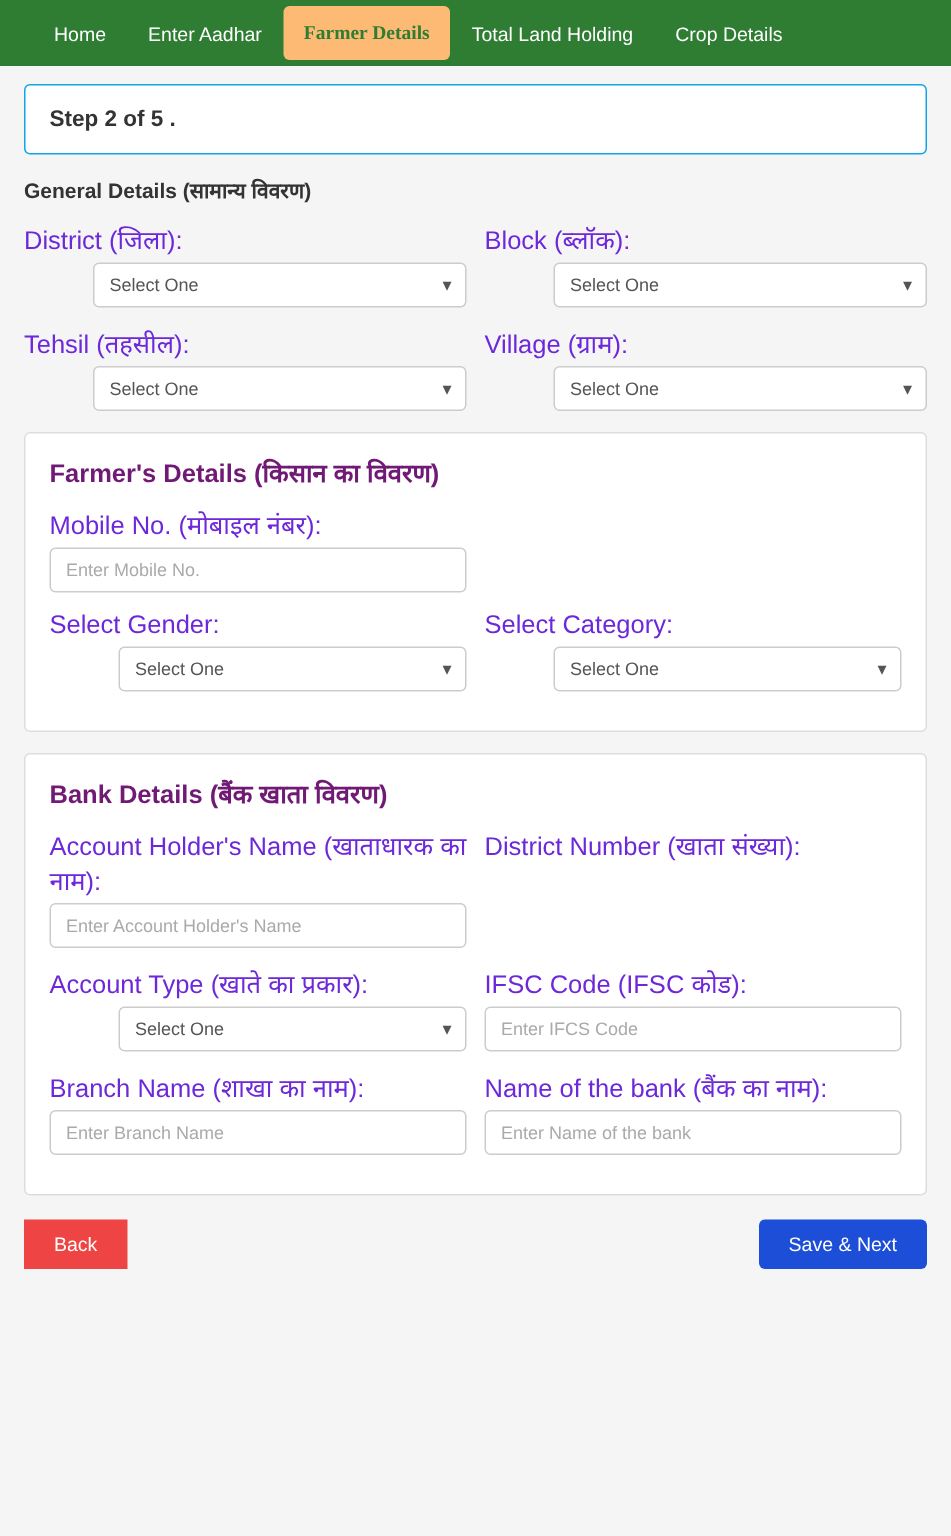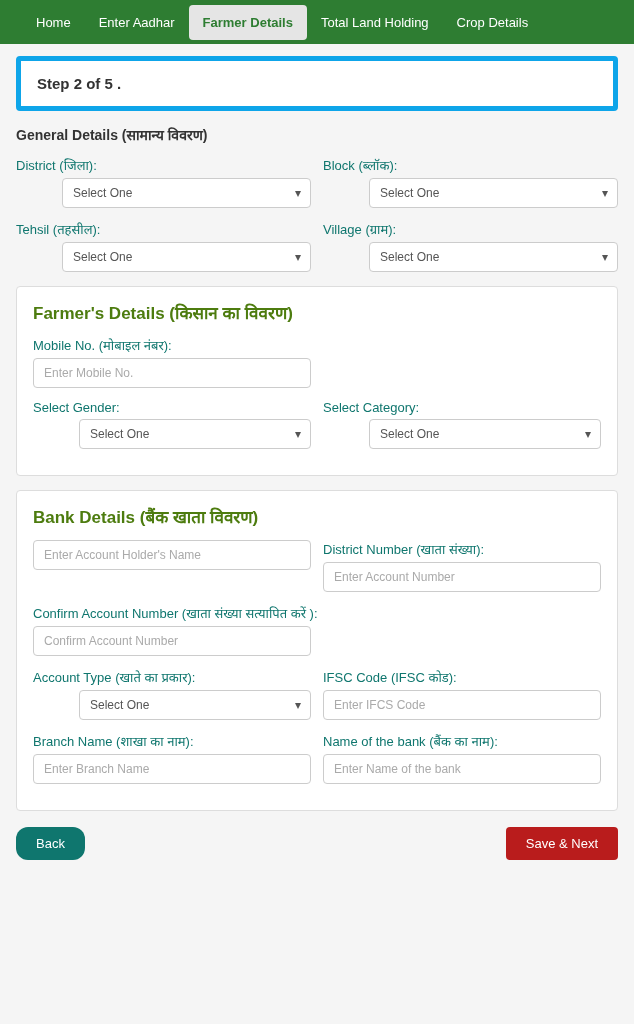--- a/index.html
+++ b/index.html
@@ -20,35 +20,36 @@
       height: 44px;
     }
     nav .nav-item {
       color: #fff;
       padding: 10px 14px;
       cursor: pointer;
       font-size: 13px;
       white-space: nowrap;
     }
     nav .nav-item.active {
-      background: #e5e5e5;
+      background: #fdba74;
       color: #2e7d32;
       border-radius: 4px;
       font-weight: bold;
+      font-family: Liberation Serif, serif;
     }
 
     
     .content {
       padding: 12px 16px 16px 16px;
     }
 
     
     .step-box {
       background: #fff;
-      border: 5px solid #0ea5e9;
+      border: 1px solid #0ea5e9;
       border-radius: 4px;
       padding: 14px 16px;
       margin-bottom: 14px;
       font-size: 15px;
       font-weight: bold;
       color: #333;
     }
 
     
     .section-title {
@@ -62,21 +63,21 @@
     .section-card {
       background: #fff;
       border: 1px solid #ddd;
       border-radius: 4px;
       padding: 14px 16px;
       margin-bottom: 14px;
     }
     .section-card-title {
       font-size: 17px;
       font-weight: bold;
-      color: #4d7c0f;
+      color: #701a75;
       margin-bottom: 12px;
     }
 
     
     .form-row {
       display: flex;
       gap: 12px;
       margin-bottom: 12px;
     }
     .form-group {
@@ -85,22 +86,22 @@
       flex-direction: column;
     }
     .form-group-full {
       width: 100%;
       display: flex;
       flex-direction: column;
       margin-bottom: 12px;
     }
 
     label {
-      font-size: 13px;
-      color: #0f766e;
+      font-size: 17px;
+      color: #6d28d9;
       margin-bottom: 4px;
     }
 
     input[type="text"],
     input[type="number"],
     select {
       width: 100%;
       border: 1px solid #ccc;
       border-radius: 4px;
       padding: 7px 10px;
@@ -141,30 +142,30 @@
 
     
     .footer {
       display: flex;
       justify-content: space-between;
       align-items: center;
       margin-top: 16px;
       padding-bottom: 16px;
     }
     .btn-back {
-      background: #0f766e;
+      background: #ef4444;
       color: #fff;
       border: none;
-      border-radius: 12px;
+      border-radius: 0;
       padding: 9px 20px;
       font-size: 13px;
       cursor: pointer;
     }
     .btn-save {
-      background: #b91c1c;
+      background: #1d4ed8;
       color: #fff;
       border: none;
       border-radius: 4px;
       padding: 9px 20px;
       font-size: 13px;
       cursor: pointer;
     }
   </style>
 </head>
 <body>
@@ -252,32 +253,28 @@
         </div>
       </div>
     </div>
   </div>
 
   <div class="section-card">
     <div class="section-card-title">Bank Details (बैंक खाता विवरण)</div>
 
     <div class="form-row">
       <div class="form-group">
+        <label>Account Holder's Name (खाताधारक का नाम):</label>
         <input type="text" placeholder="Enter Account Holder's Name" style="">
       </div>
       <div class="form-group">
         <label>District Number (खाता संख्या):</label>
-        <input type="text" placeholder="Enter Account Number" style="">
-      </div>
-    </div>
-
-    <div class="form-group-full">
-      <label>Confirm Account Number (खाता संख्या सत्यापित करें ):</label>
-      <input type="text" style="max-width: calc(50% - 6px);" placeholder="Confirm Account Number">
-    </div>
+      </div>
+    </div>
+
 
     <div class="form-row">
       <div class="form-group">
         <label>Account Type (खाते का प्रकार):</label>
         <div class="select-wrapper">
           <select>
             <option value="">Select One</option>
           </select>
         </div>
       </div>

